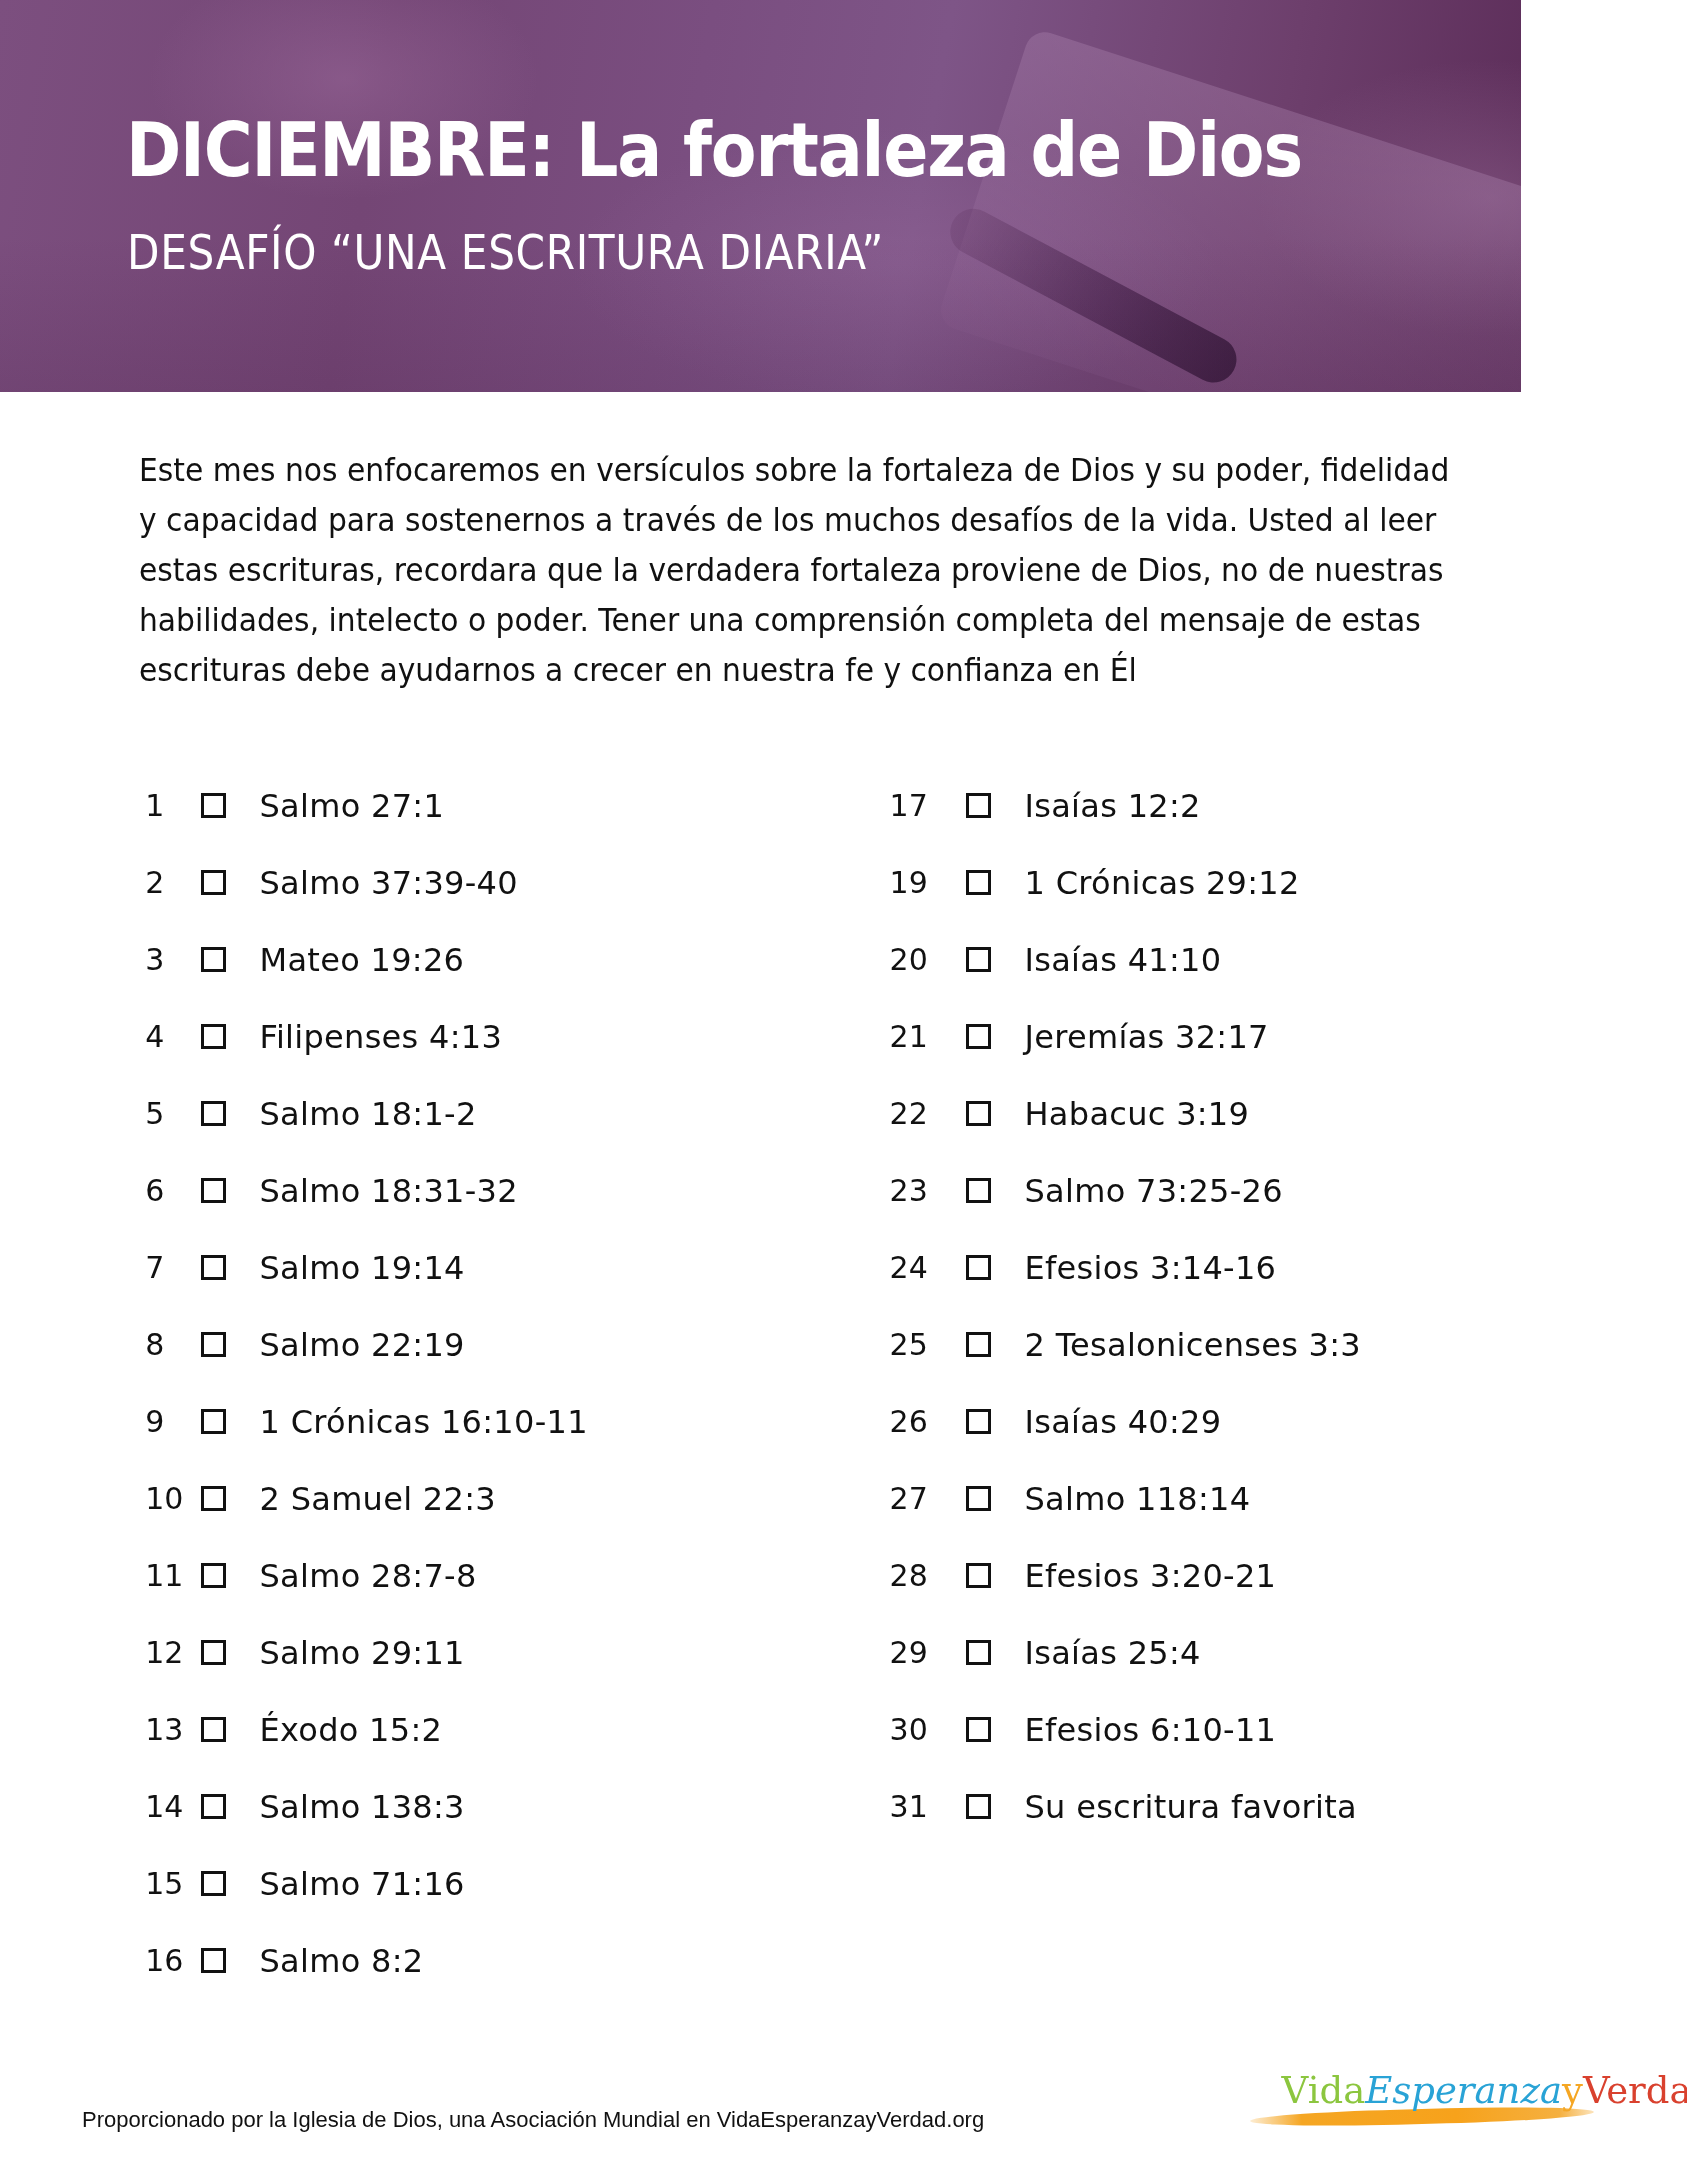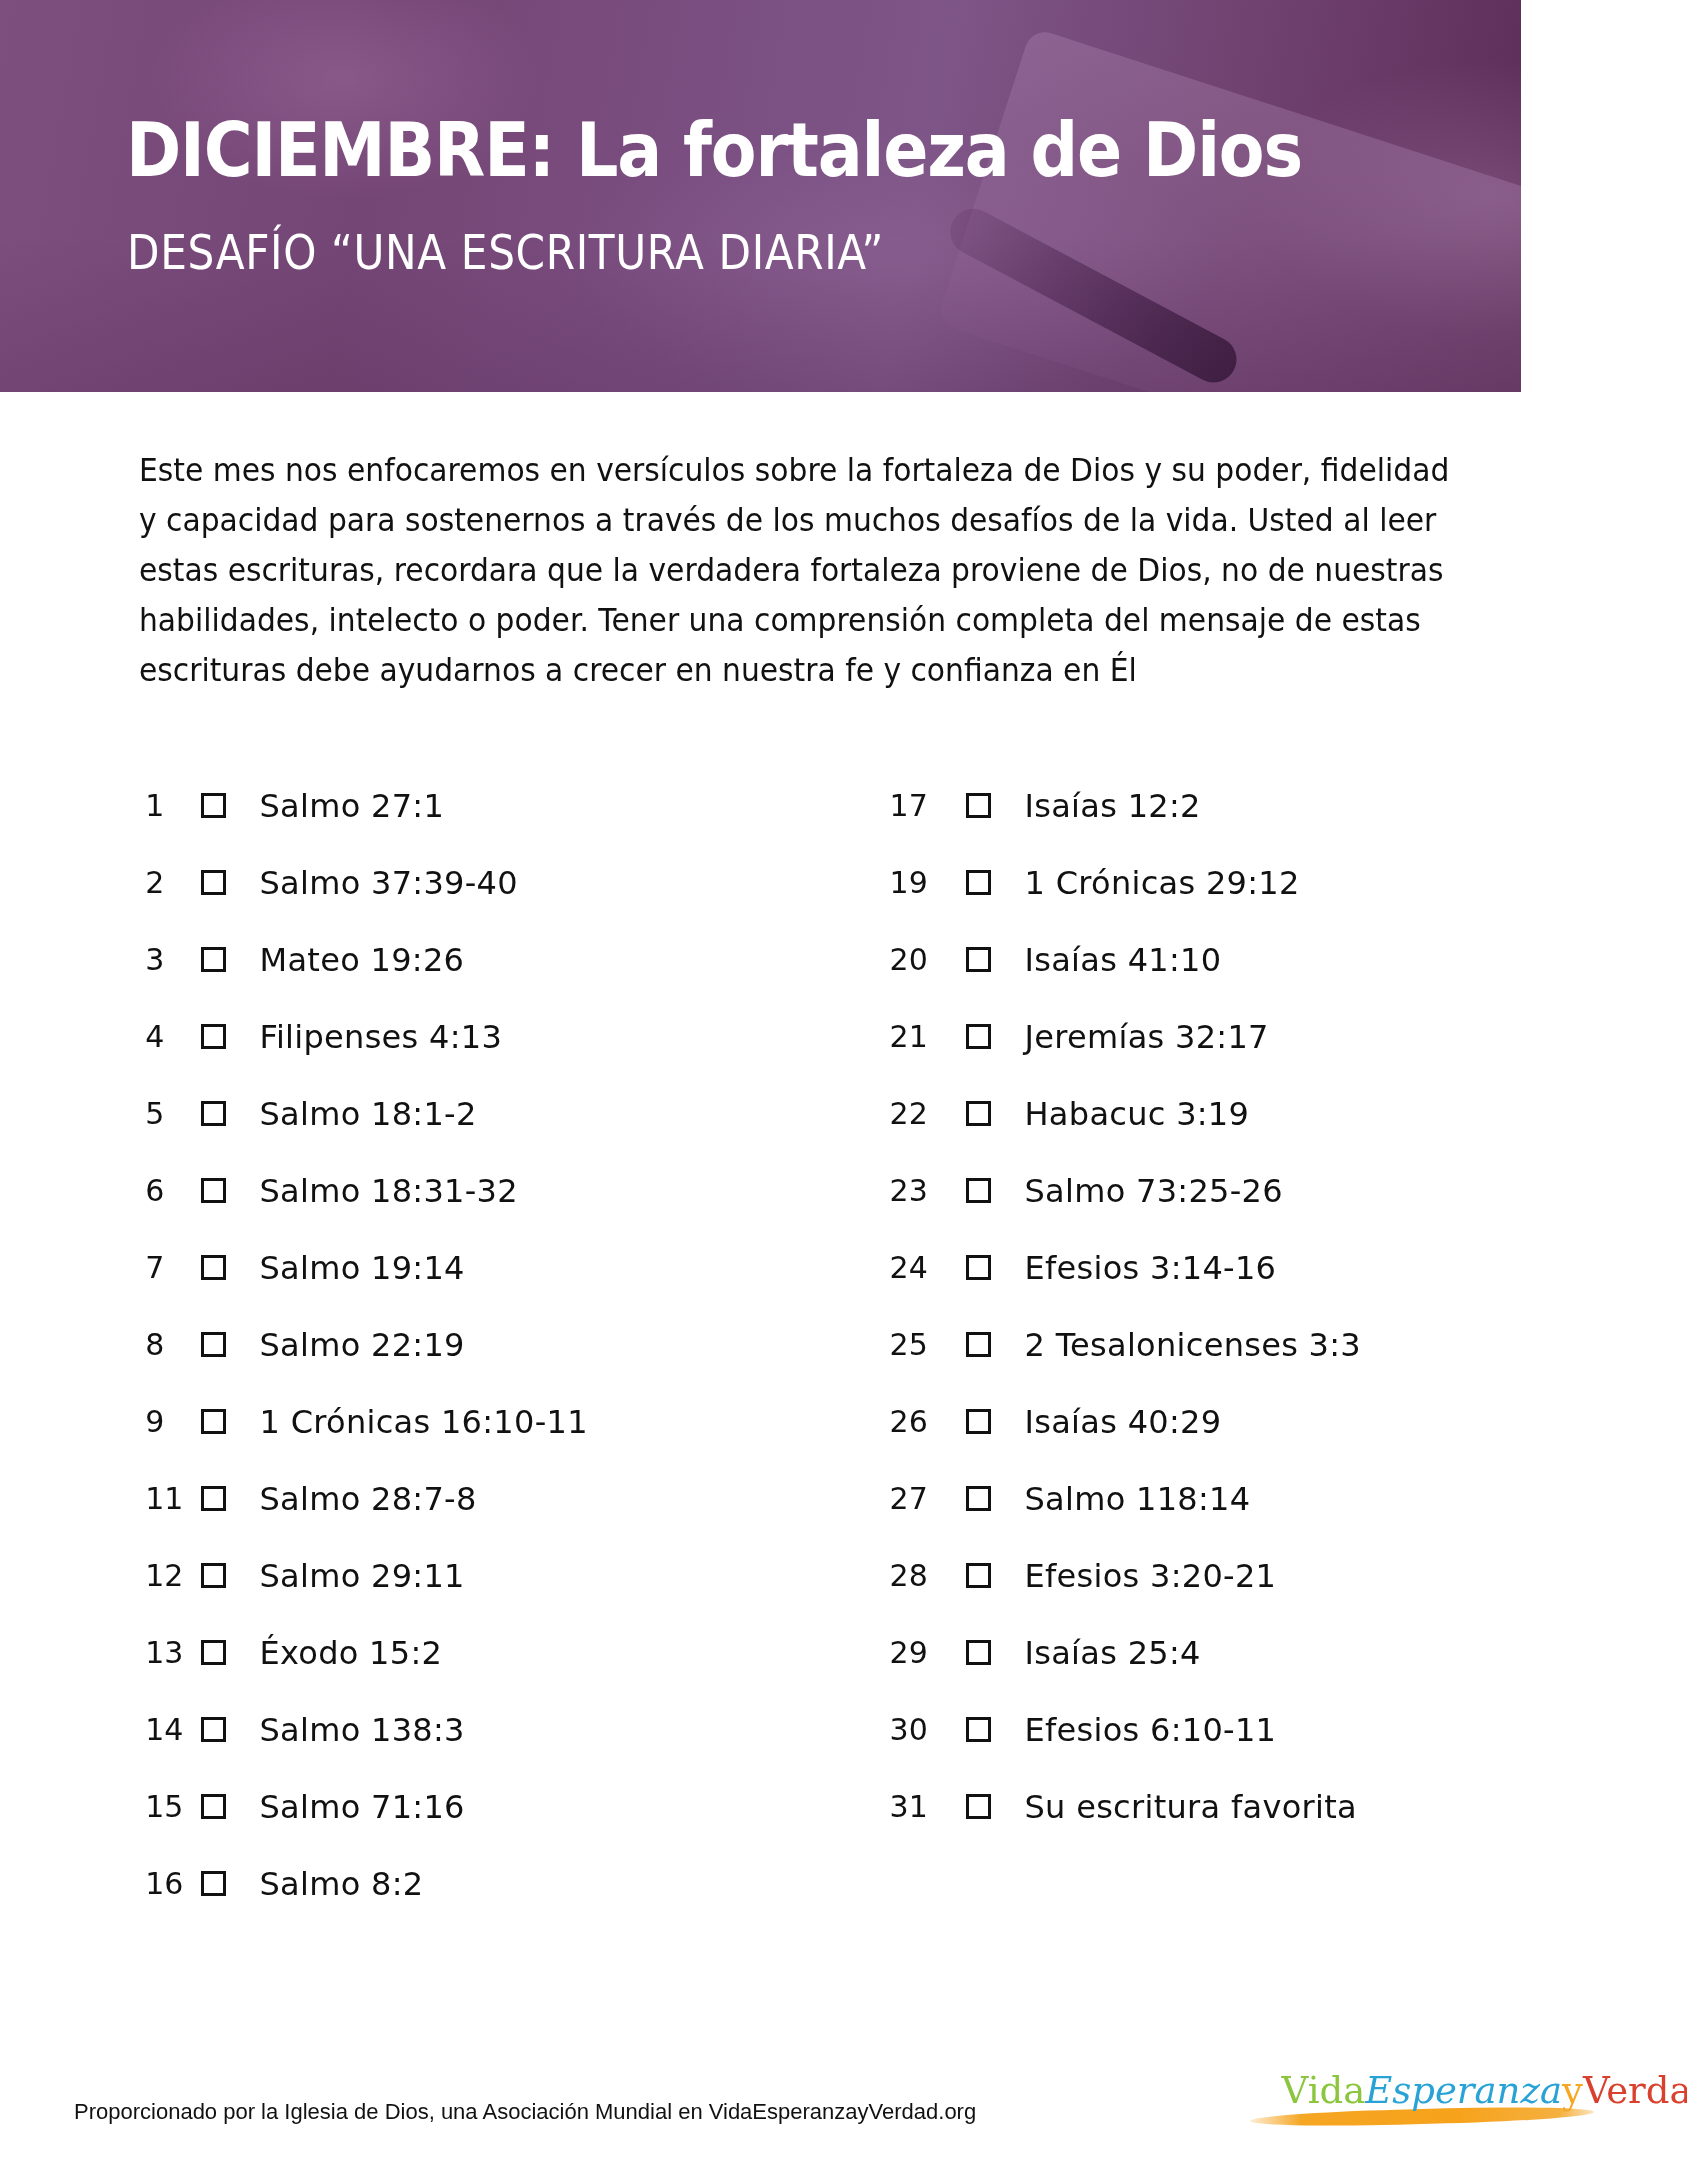--- a/index.html
+++ b/index.html
@@ -48,21 +48,21 @@
   .intro span { display:block; white-space:nowrap; }
   .col { position:absolute; top:767px; }
   .col.left { left:132px; }
   .col.right { left:875px; }
   .row { position:relative; height:77px; display:flex; align-items:center; }
   .row .num { font-family:"DejaVu Sans", sans-serif; font-size:30px; color:#111; width:69px; text-align:left; padding-left:13.2px; box-sizing:border-box; }
   .col.right .row .num { width:91px; padding-left:14.6px; }
   .row .cb { width:18.5px; height:18.5px; border:3.3px solid #111; box-sizing:content-box; margin-right:34px; flex:0 0 auto; }
   .row .ref { font-family:"DejaVu Sans", sans-serif; font-size:32px; color:#111; white-space:nowrap; letter-spacing:0.3px;text-align:center; }
   .footer-text {
-    position:absolute; left:74px; top:2099px; margin:0;
+    position:absolute; left:74px; top:2099px; margin:8px;
     font-family:"Liberation Sans", sans-serif; font-size:22px; color:#111; white-space:nowrap;
   }
   .logo { position:absolute; left:1247px; top:2063px; width:357px; height:73px; }
   .logo .brush { position:absolute; left:3.3px; top:46px; width:344px; height:14.6px;
     background:linear-gradient(90deg, rgba(245,166,35,0.2), #f5a623 15%, #f7a21b 60%, #f5b040 90%, rgba(245,166,35,0.3));
     border-radius:50%/60%; transform:rotate(-1.5deg); }
   .logo .words { position:absolute; left:14.6px; top:5.3px; white-space:nowrap; font-size:37px; line-height:46px; }
   .logo .w1 { font-family:"DejaVu Serif", serif; color:#8cc63f;margin-left:20px; }
   .logo .w2 { font-family:"DejaVu Serif", serif; font-style:italic; color:#29a3d6; }
   .logo .w3 { font-family:"DejaVu Serif", serif; color:#f5a623; }
@@ -128,20 +128,25 @@
       <span class="num">8</span>
       <span class="cb"></span>
       <span class="ref">Salmo 22:19</span>
     </div>
     <div class="row">
       <span class="num">9</span>
       <span class="cb"></span>
       <span class="ref">1 Crónicas 16:10-11</span>
     </div>
     <div class="row">
+      <span class="num">10</span>
+      <span class="cb"></span>
+      <span class="ref">2 Samuel 22:3</span>
+    </div>
+    <div class="row">
       <span class="num">11</span>
       <span class="cb"></span>
       <span class="ref">Salmo 28:7-8</span>
     </div>
     <div class="row">
       <span class="num">12</span>
       <span class="cb"></span>
       <span class="ref">Salmo 29:11</span>
     </div>
     <div class="row">

